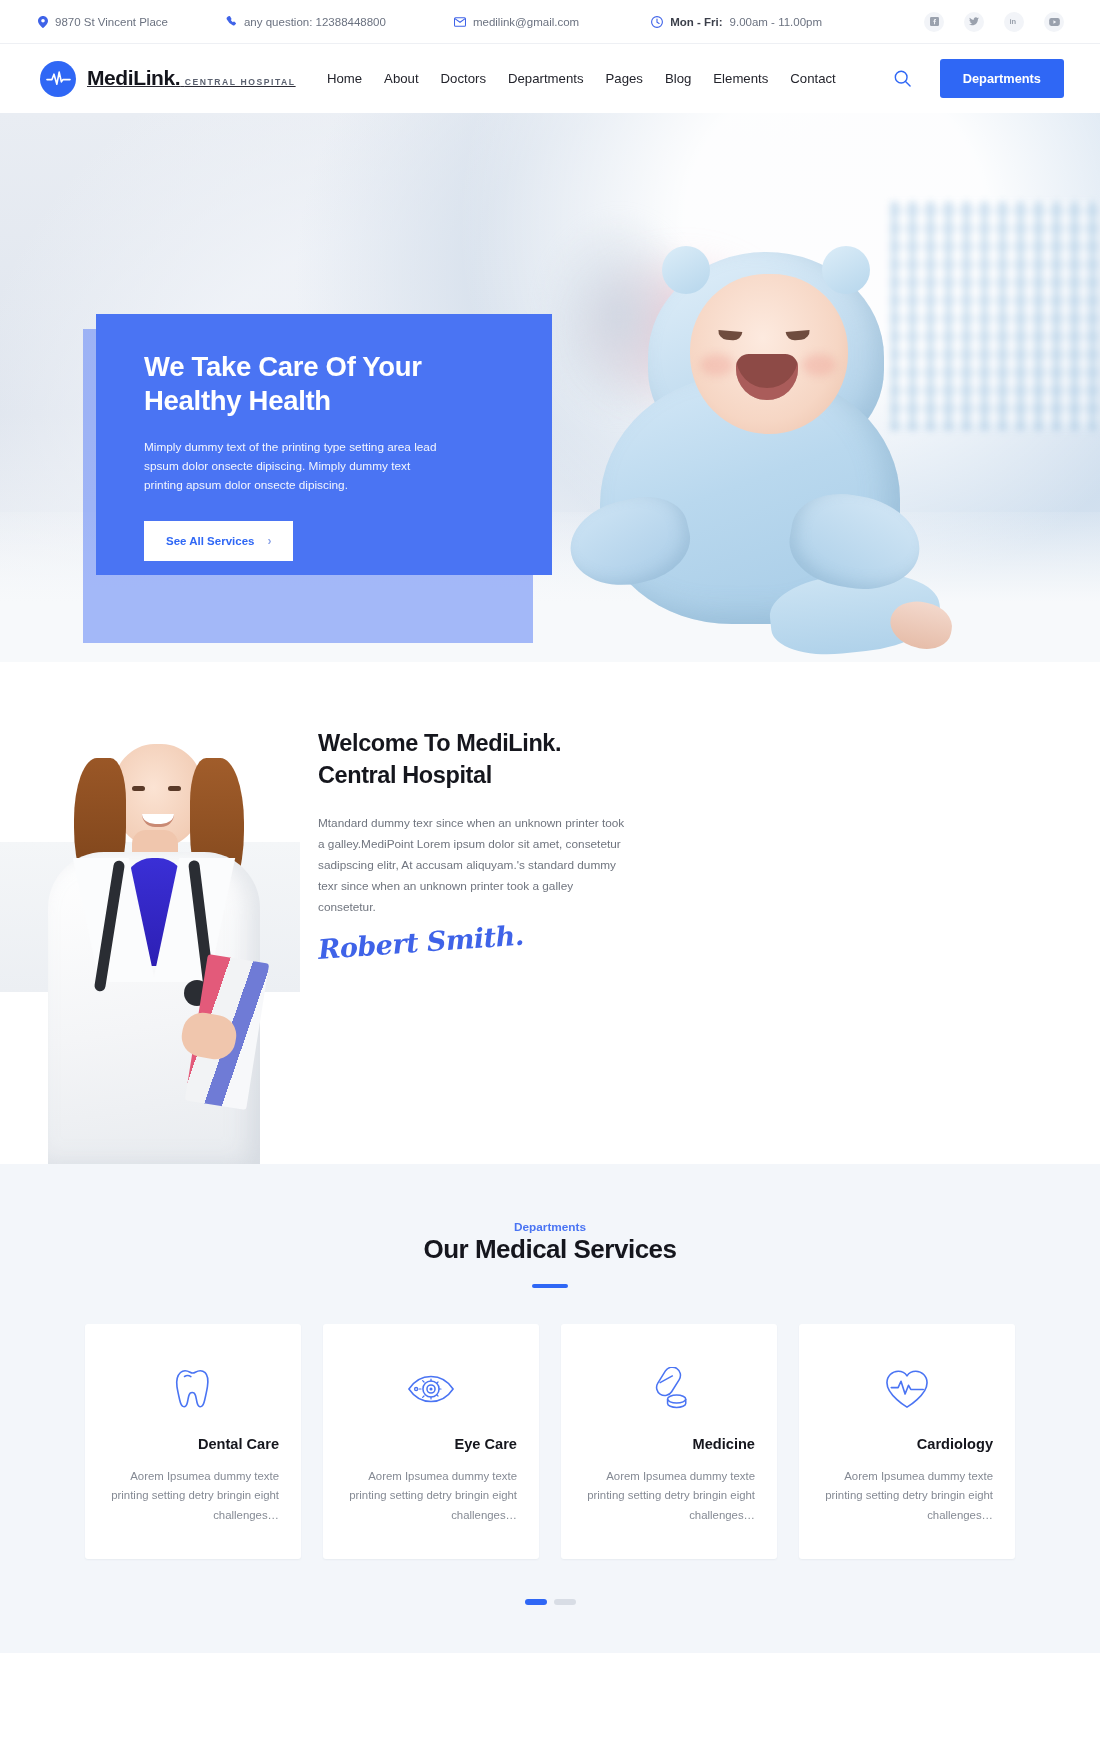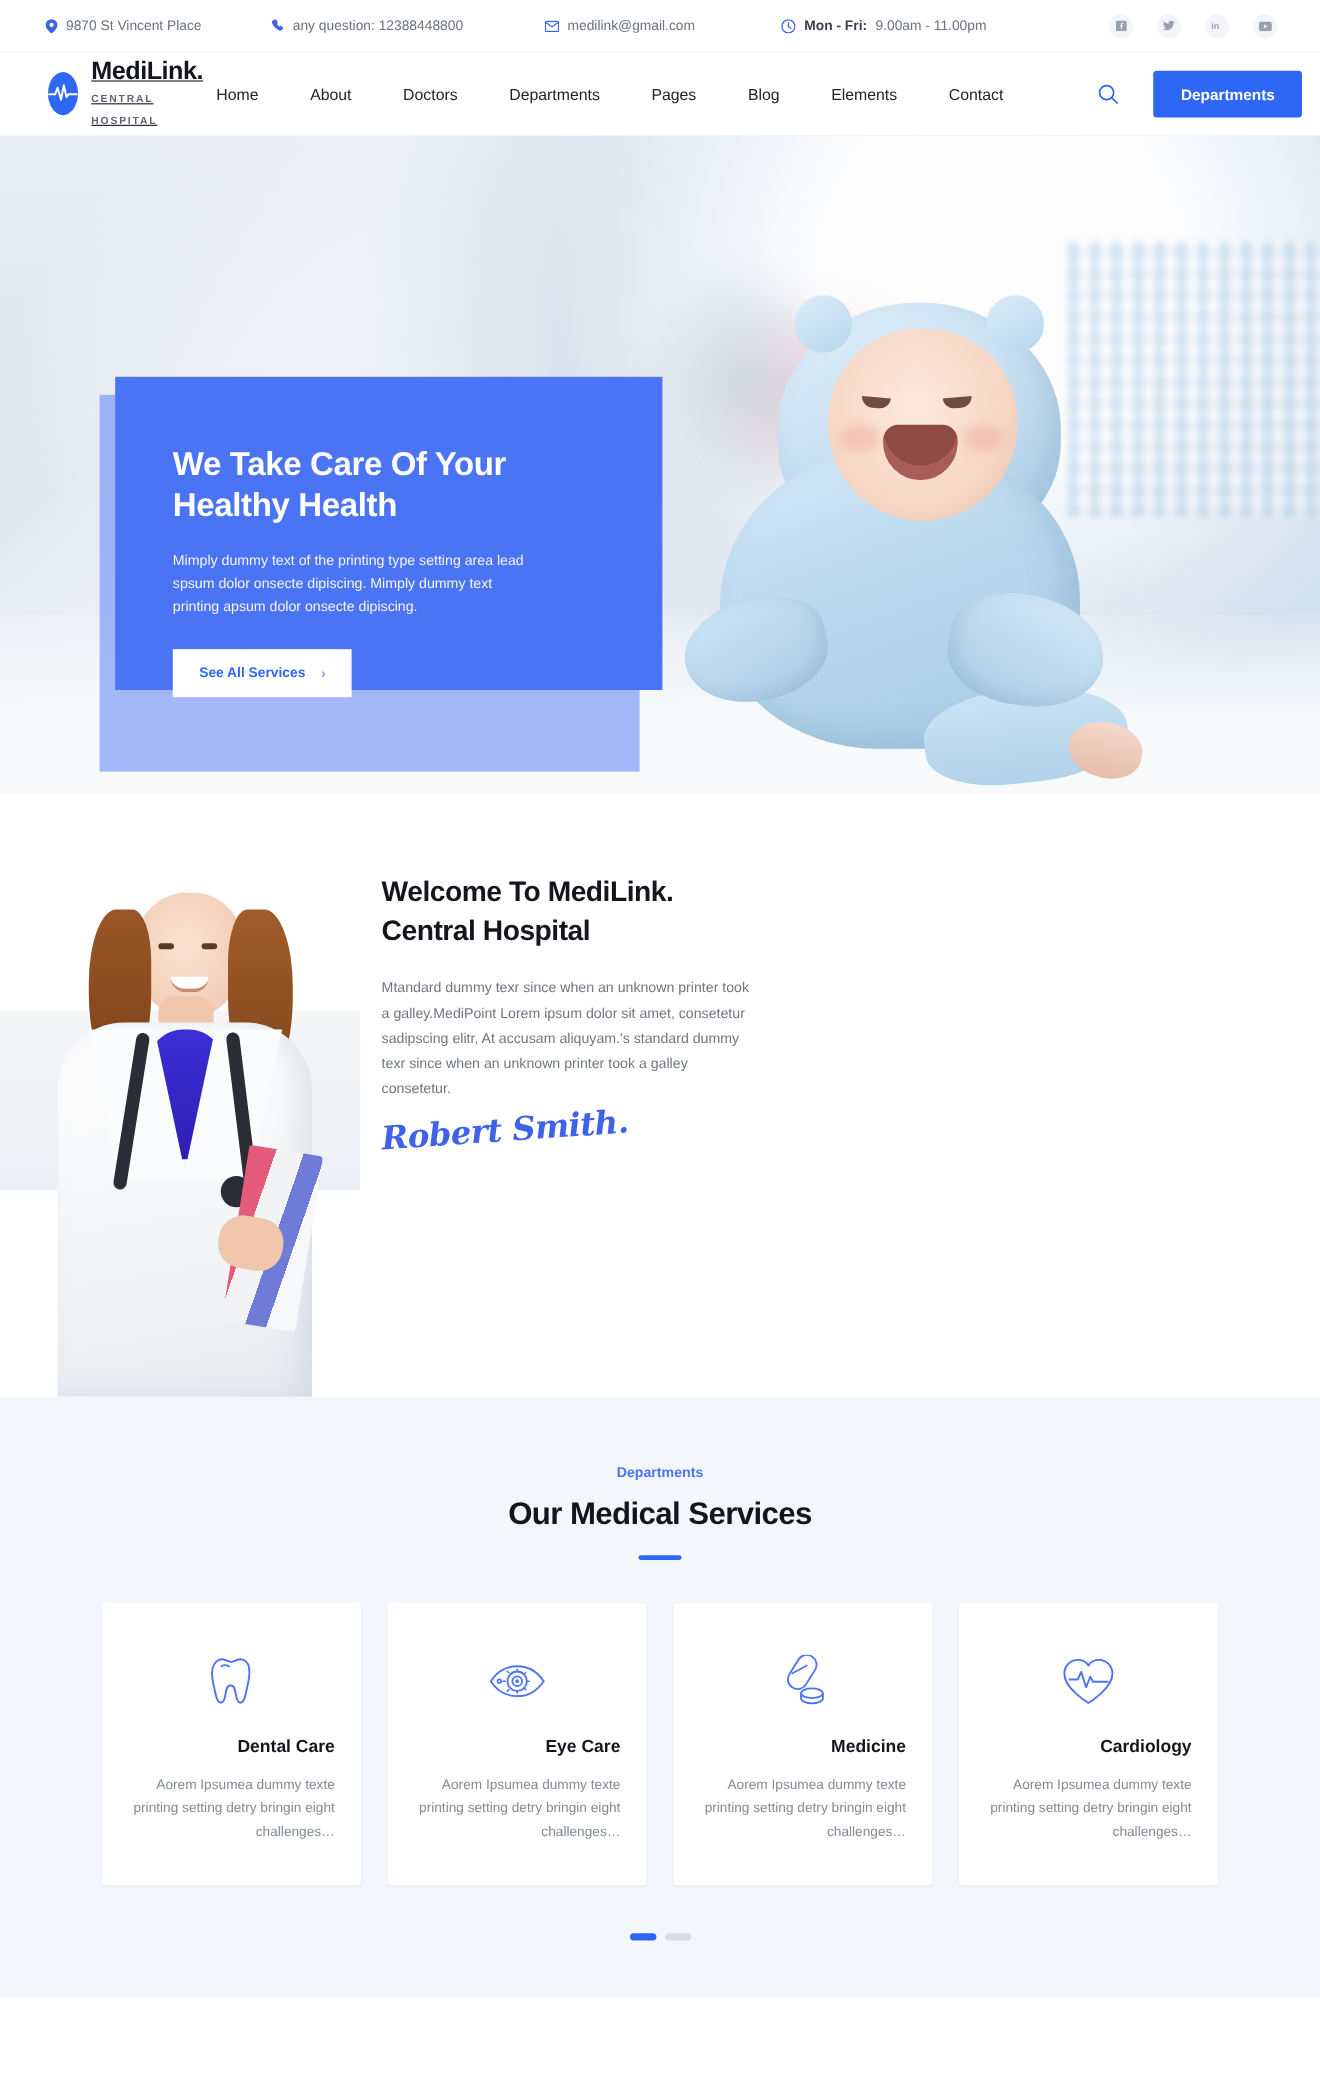--- a/index.html
+++ b/index.html
@@ -50,21 +50,21 @@
   }
   .logo-text .lt1 {
     font-size:21px; font-weight:700; letter-spacing:-0.4px;
     color:#14151c; line-height:1.05;
   }
   .logo-text .lt2 {
     font-size:8.6px; font-weight:700; letter-spacing:1.55px;
     color:#5c6270; margin-top:2px;
   }
   .nav {
-    margin-left:auto; display:flex; align-items:center; gap:43px;
+    margin-left:auto; display:flex; align-items:center; gap:22px;
     font-size:13.2px; color:#23242c; font-weight:500;
   }
   .nav a { color:#23242c; text-decoration:none; white-space:nowrap; }
   .search-btn {
     margin-left:36px; color:#2f67f5;
     display:flex; align-items:center; justify-content:center;
     cursor:pointer;
   }
   .appt-btn {
     margin-left:29px;
@@ -182,21 +182,21 @@
   }
   .baby .cheek-l { left:160px; } .baby .cheek-r { left:262px; }
 
   .hero-card-back {
     position:absolute; left:83px; top:216px; width:450px; height:314px;
     background:rgba(95,132,245,.55);
   }
   .hero-card {
     position:absolute; left:96px; top:201px; width:456px; height:261px;
     background:#4a74f3;
-    padding:56px 48px 0 48px;
+    padding:36px 48px 0 48px;
   }
   .hero-card h1 {
     font-size:27.5px; line-height:1.25; font-weight:700;
     color:#fff; letter-spacing:-0.3px;
   }
   .hero-card p {
     margin-top:19px; font-size:11.8px; line-height:1.63;
     color:rgba(255,255,255,.93); max-width:300px;
   }
   .hero-btn {
@@ -306,21 +306,21 @@
   }
 
   
   .departments {
     background:#f3f6fa; padding:56px 0 48px 0;
   }
   .dep-eyebrow {
     text-align:center; font-size:11.8px; font-weight:700; color:#4a74f3;
   }
   .dep-title {
-    text-align:center; margin-top:12px;
+    text-align:center; 
     font-size:26px; font-weight:700; color:#15161d; letter-spacing:-0.5px;
   }
   .dep-rule {
     width:36px; height:3.5px; background:#2f67f5;
     margin:19px auto 0 auto; border-radius:2px;
   }
   .cards {
     margin-top:36px; display:flex; gap:22px;
     padding:0 40px; justify-content:center;
   }

